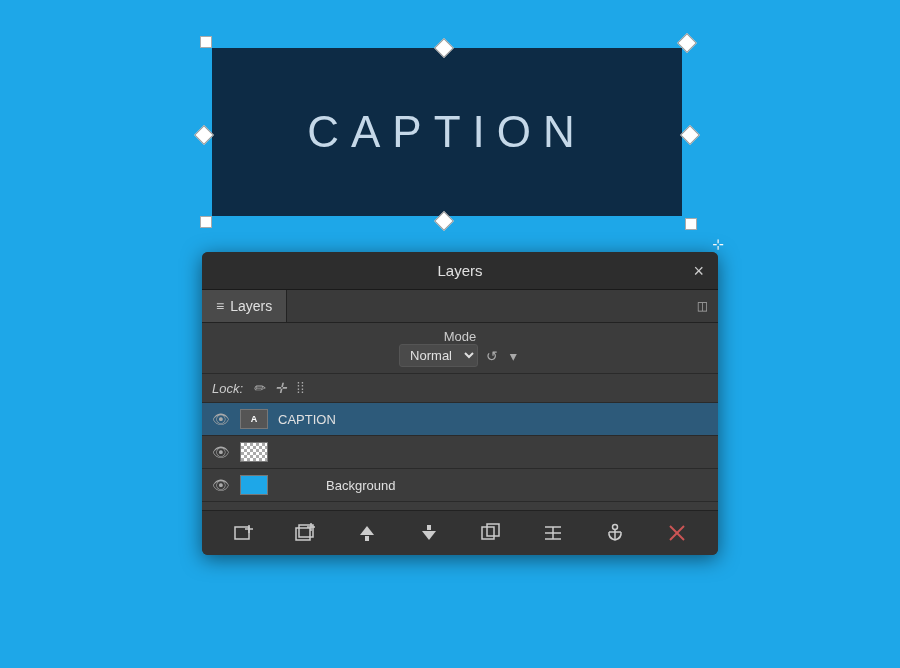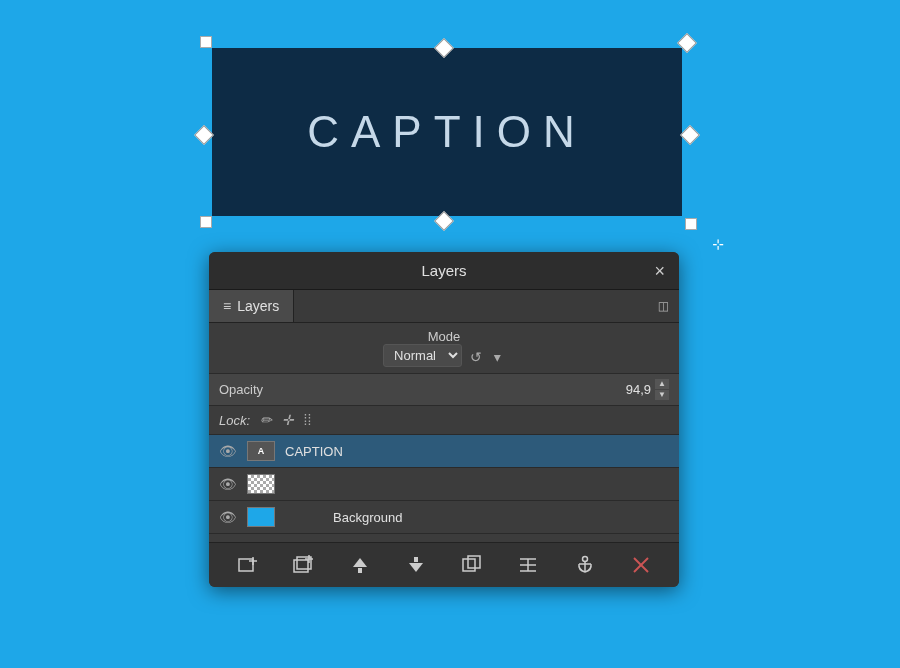--- a/index.html
+++ b/index.html
@@ -82,22 +82,22 @@
       width: 470px;
       height: 168px;
       border: 1.5px solid #5bc0f5;
       pointer-events: none;
     }
 
     
     .layers-panel {
       position: absolute;
       top: 252px;
-      left: 209px;
-      width: 470px;
+      left: 202px;
+      width: 516px;
       background: #3c3c3c;
       border-radius: 6px;
       box-shadow: 0 4px 20px rgba(0,0,0,0.5);
       overflow: hidden;
     }
 
     .panel-titlebar {
       background: #2d2d2d;
       display: flex;
       align-items: center;
@@ -169,21 +169,21 @@
     }
 
     .mode-label {
       color: #ccc;
       font-size: 13px;
       flex: 1;
     }
 
     .mode-select {
       display: flex;
-      align-items: flex-end;
+      align-items: center;
       gap: 4px;
       color: #e0e0e0;
       font-size: 13px;
     }
 
     .mode-dropdown {
       background: #4a4a4a;
       border: 1px solid #555;
       color: #e0e0e0;
       font-size: 13px;
@@ -426,28 +426,20 @@
         <option>Normal</option>
         <option>Multiply</option>
         <option>Screen</option>
         <option>Overlay</option>
       </select>
       <span class="reset-icon">↺</span>
       <span class="reset-icon">▾</span>
     </div>
   </div>
 
-  <div class="opacity-row">
-    <span class="opacity-label">Opacity</span>
-    <span class="opacity-value">94,9</span>
-    <div class="opacity-stepper">
-      <button class="stepper-btn">▲</button>
-      <button class="stepper-btn">▼</button>
-    </div>
-  </div>
 
   <div class="lock-row">
     <span class="lock-label">Lock:</span>
     <span class="lock-icon">✏</span>
     <span class="lock-icon">✛</span>
     <span class="lock-icon">⁞⁞</span>
   </div>
 
   <div class="layers-list">
 

